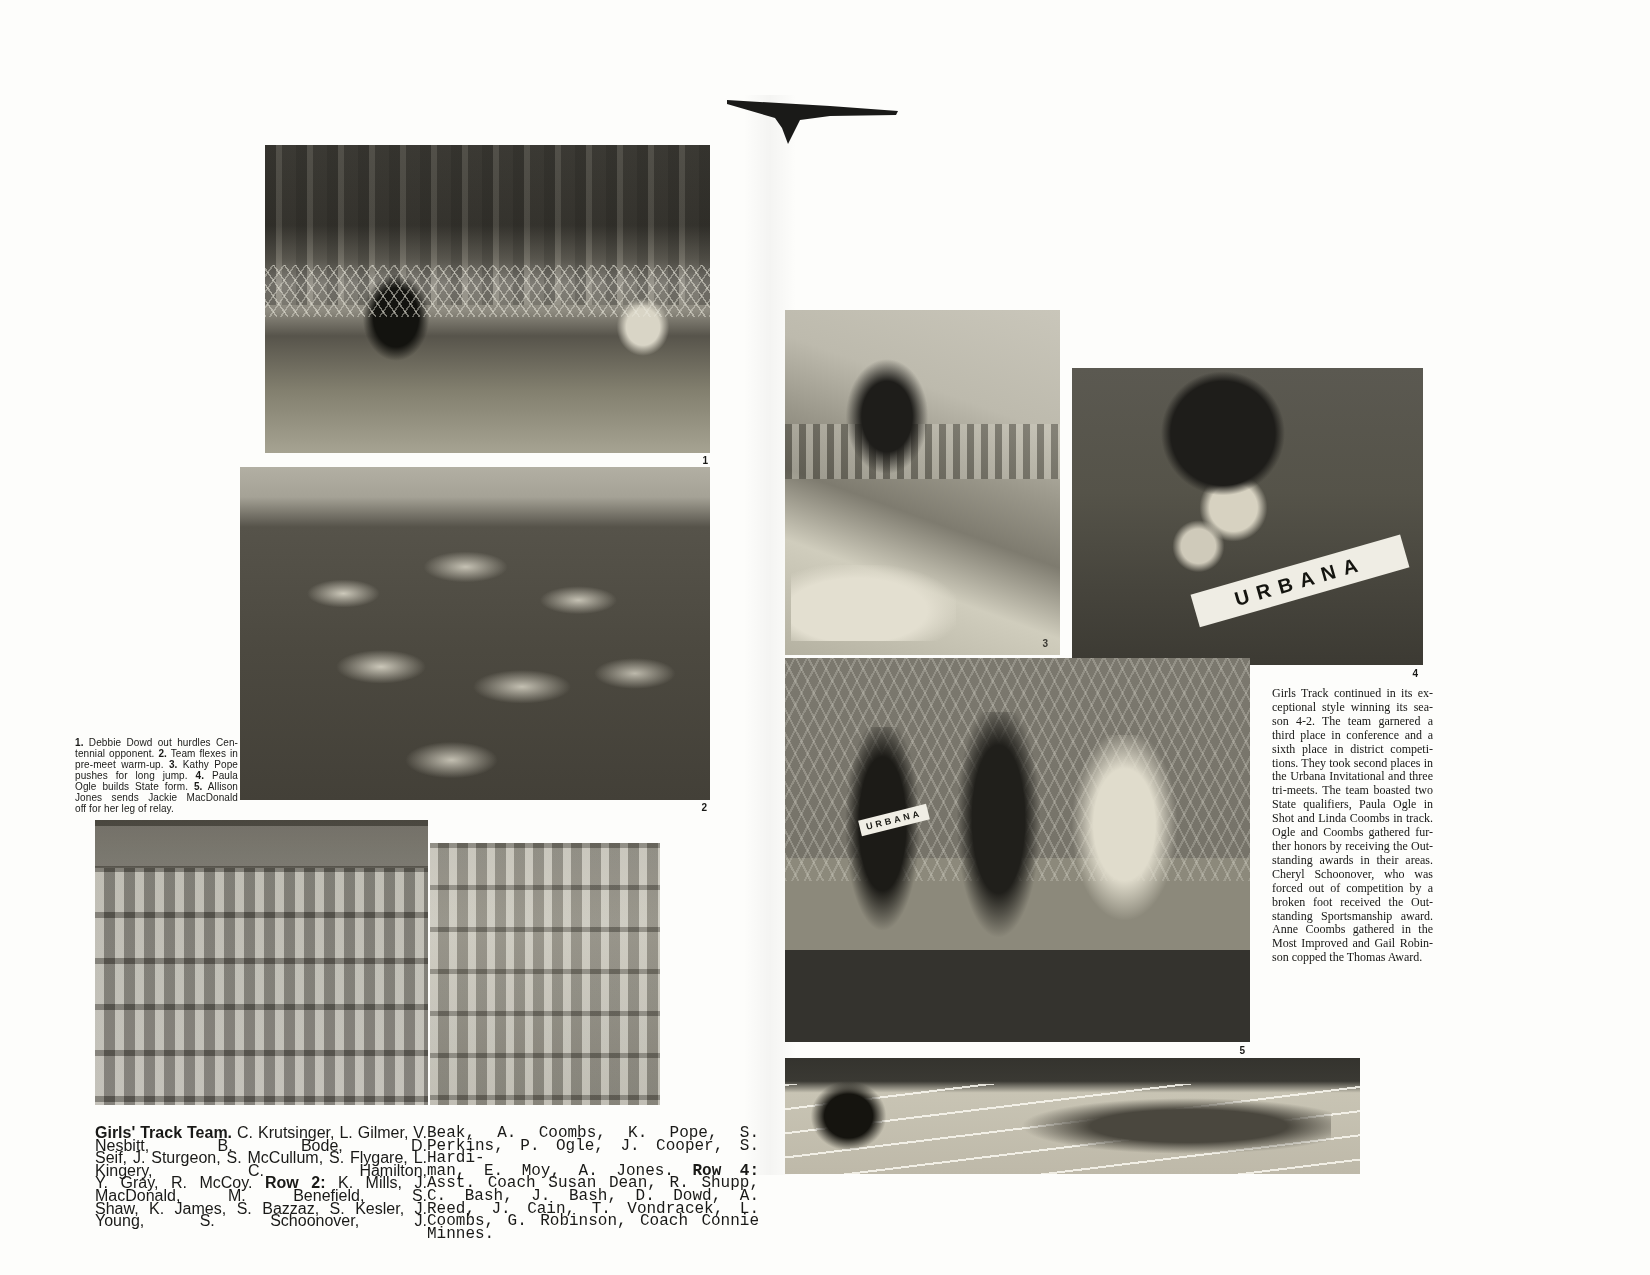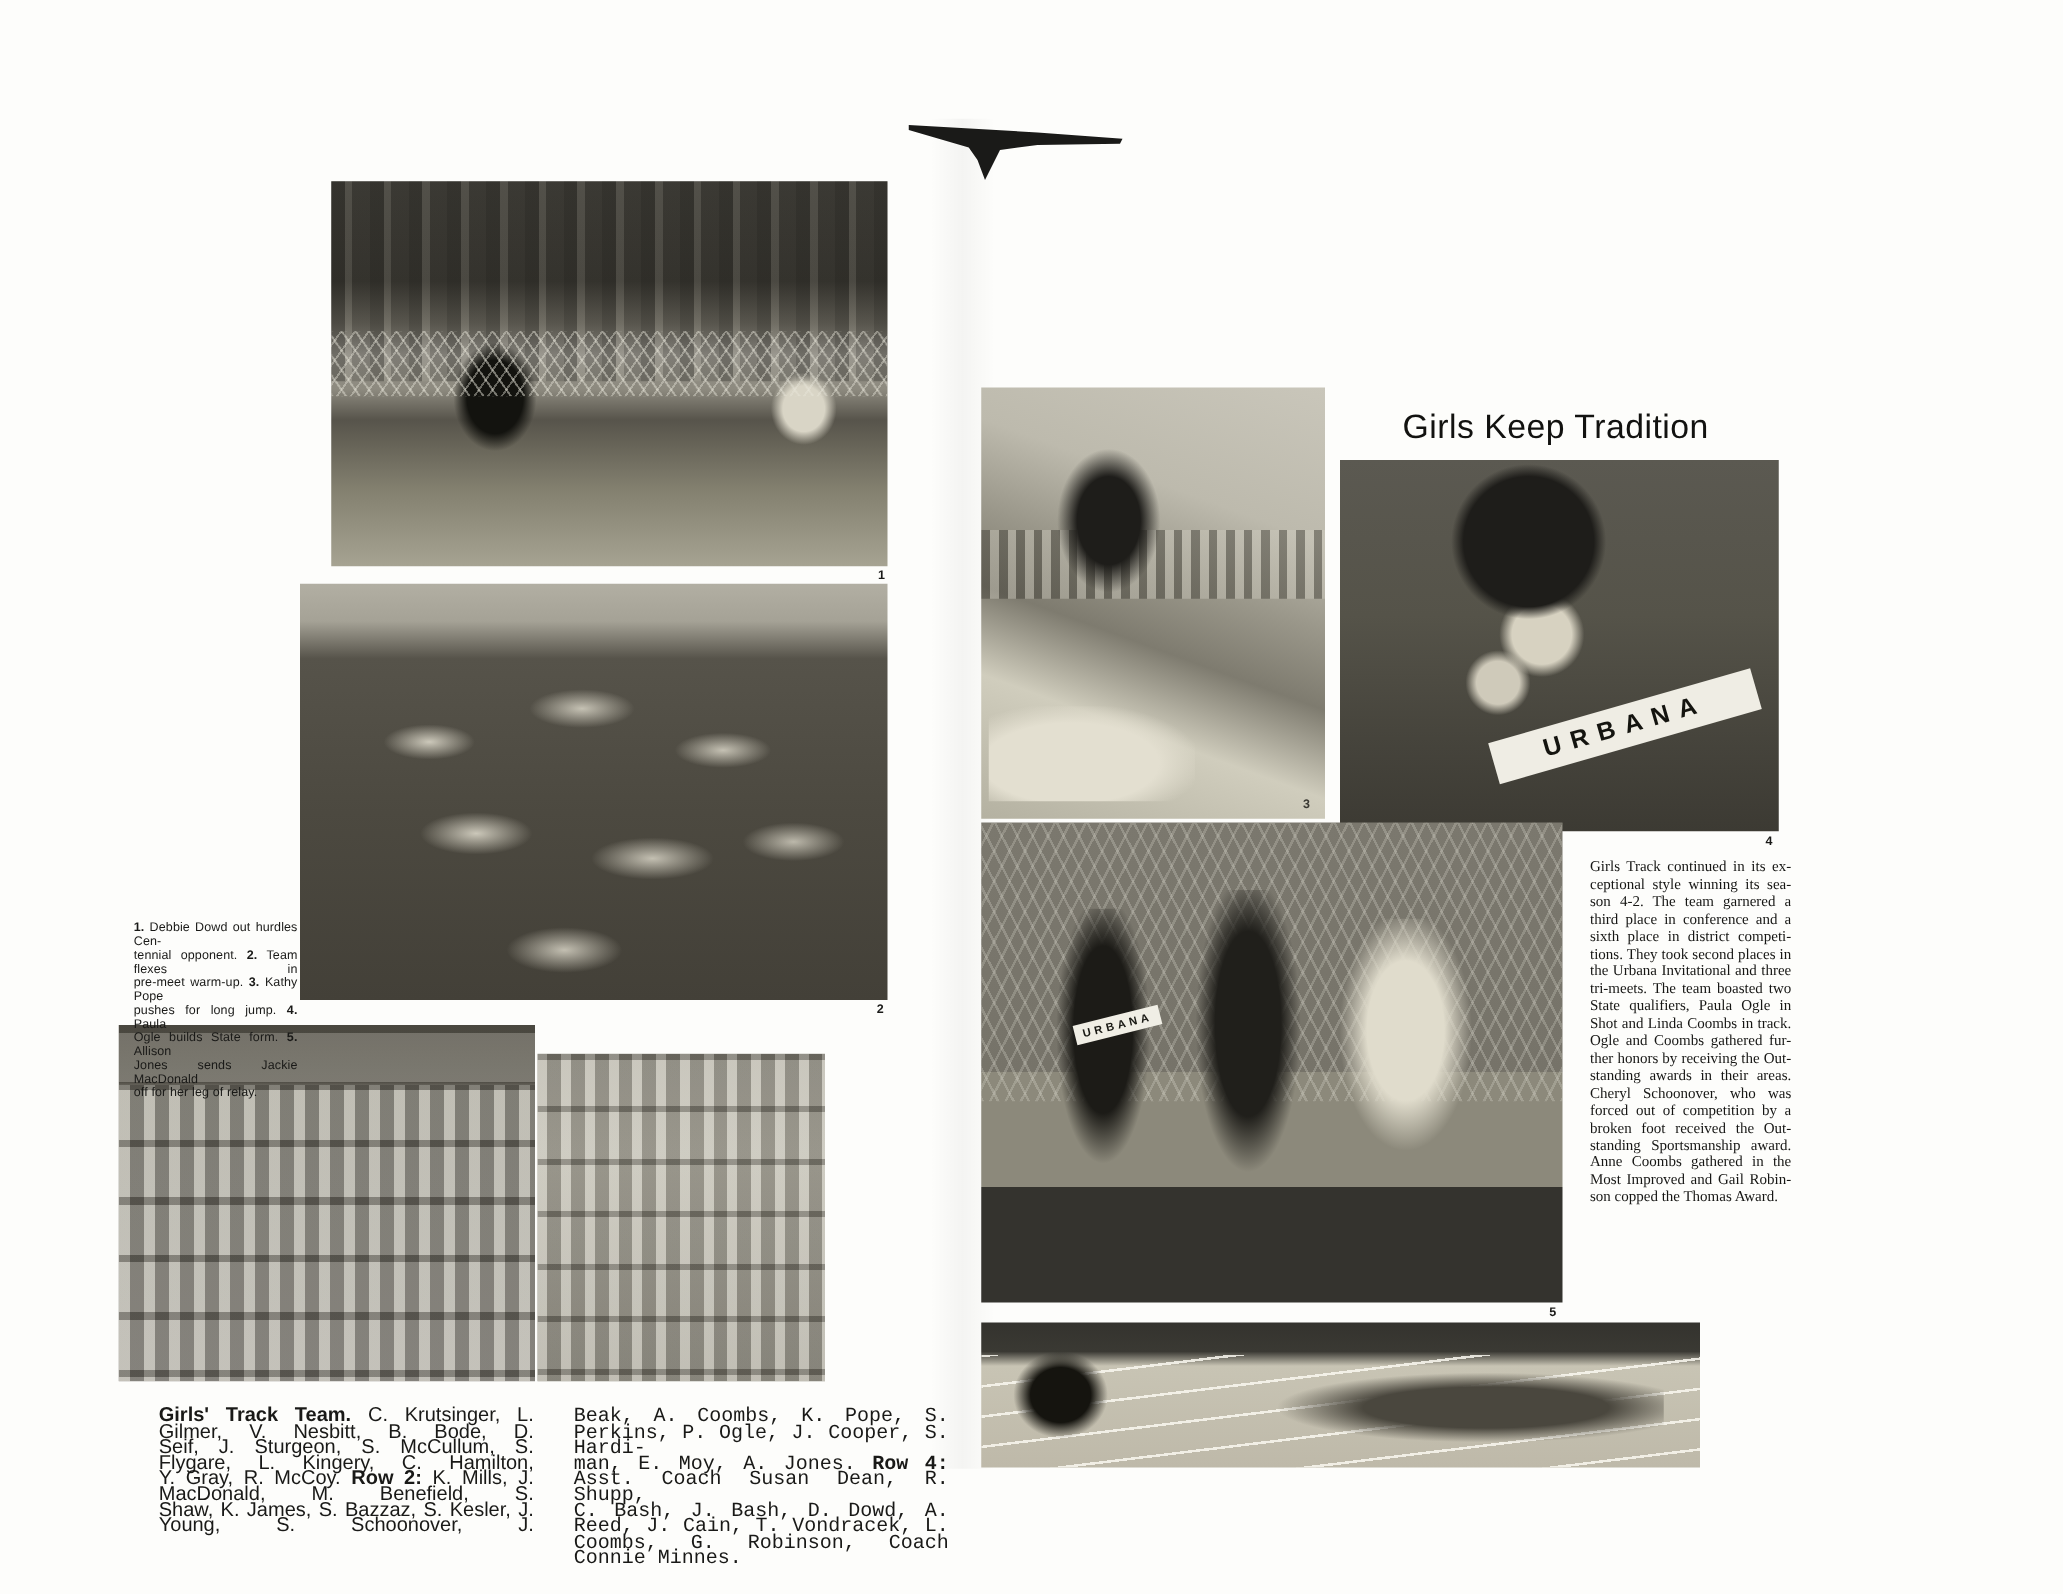--- a/index.html
+++ b/index.html
@@ -73,21 +73,21 @@
     font-weight:bold;font-size:9px;letter-spacing:3px;}
   
   #ph6{left:785px;top:1058px;width:575px;height:116px;
     background:linear-gradient(180deg,#34332e 0%,#3a3933 20%,#c8c4b4 30%,#beb9a9 100%);}
   #ph6::before{content:"";position:absolute;left:0;right:0;top:22%;bottom:0;
     background:repeating-linear-gradient(173deg,rgba(250,248,240,.85) 0 2px,transparent 2px 24px);}
   #ph6 .fx1{left:4%;top:18%;width:14%;height:64%;background:radial-gradient(ellipse at 50% 50%,#15140f 0 42%,rgba(21,20,15,0) 66%);}
   #ph6 .fx2{left:40%;top:34%;width:55%;height:50%;background:radial-gradient(ellipse at 55% 50%,#4a473e 0 40%,rgba(74,71,62,0) 68%);}
   
   .cap{position:absolute;font-size:16px;line-height:12.6px;color:#191917;}
-  .cap .ln{text-align:justify;text-align-last:justify;margin-left:32px;}
+  .cap .ln{text-align:justify;text-align-last:justify;}
   .cap .ln:last-child{text-align-last:left;}
   .cap.justify-all .ln:last-child{text-align-last:justify;}
   #figcap{left:75px;top:737px;width:163px;font-size:10px;line-height:11px;letter-spacing:.1px;}
   #teamcap1{left:95px;top:1127px;width:332px;}
   #teamcap2{left:427px;top:1127px;width:332px;font-family:Liberation Mono, monospace;}
   #headline{position:absolute;left:1122px;top:326px;width:300px;font-size:27px;letter-spacing:.4px;
     color:#121210;white-space:nowrap;}
   #article{position:absolute;left:1272px;top:687px;width:161px;font-size:12px;line-height:13.9px;color:#161614;font-family:Liberation Serif, serif;}
   #article .ln{text-align:justify;text-align-last:justify;}
   #article .ln:last-child{text-align-last:left;}
@@ -139,21 +139,20 @@
       <div class="ln"><span>Y. Gray, R. McCoy. </span><b>Row 2:</b><span> K. Mills, J. MacDonald, M. Benefield, S.</span></div>
       <div class="ln"><span>Shaw, K. James, S. Bazzaz, S. Kesler, J. Young, S. Schoonover, J.</span></div>
     </div>
   <div class="cap" id="teamcap2">
       <div class="ln"><span>Beak, A. Coombs, K. Pope, S. Perkins, P. Ogle, J. Cooper, S. Hardi-</span></div>
       <div class="ln"><span>man, E. Moy, A. Jones. </span><b>Row 4:</b><span> Asst. Coach Susan Dean, R. Shupp,</span></div>
       <div class="ln"><span>C. Bash, J. Bash, D. Dowd, A. Reed, J. Cain, T. Vondracek, L.</span></div>
       <div class="ln"><span>Coombs, G. Robinson, Coach Connie Minnes.</span></div>
     </div>
 
-  <div id="headline">Girls Keep Tradition</div>
 
   <div class="ph" id="ph3">
     <i class="fx fx1"></i>
     <i class="fx fx2"></i>
   </div>
   <div class="fignum" id="fig3">3</div>
 
   <div class="ph" id="ph4">
     <span class="sash">URBANA</span>
   </div>

